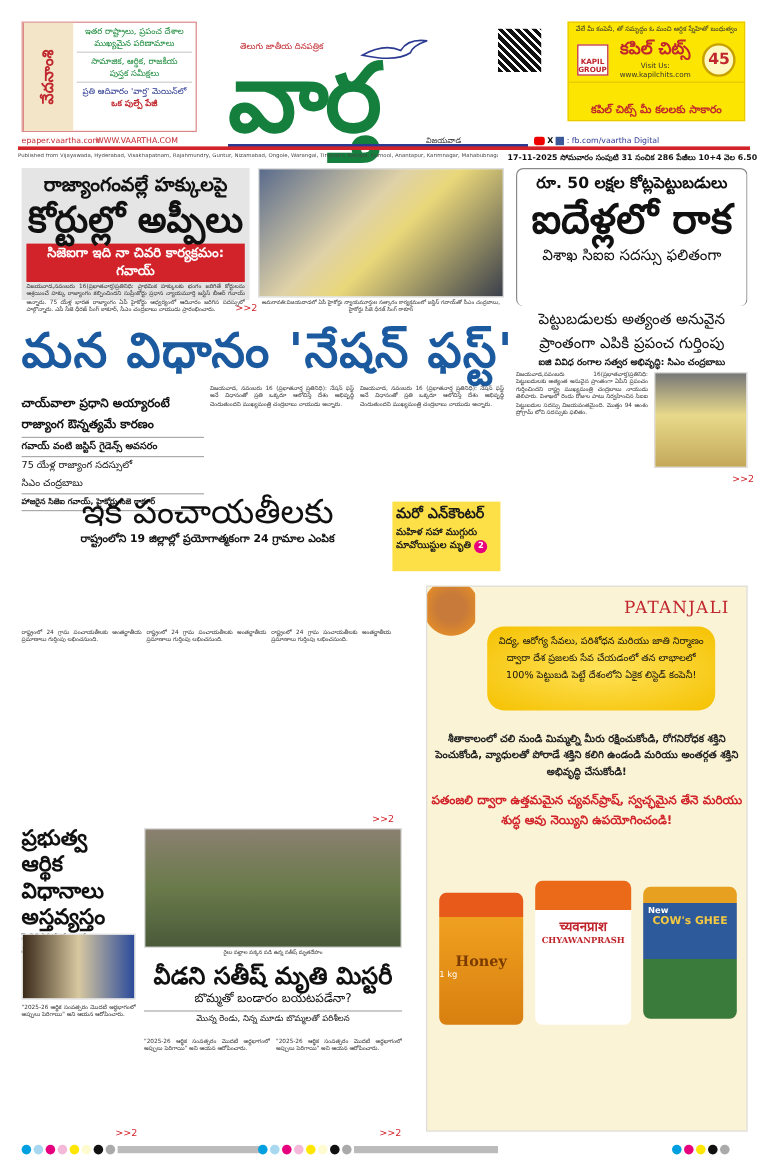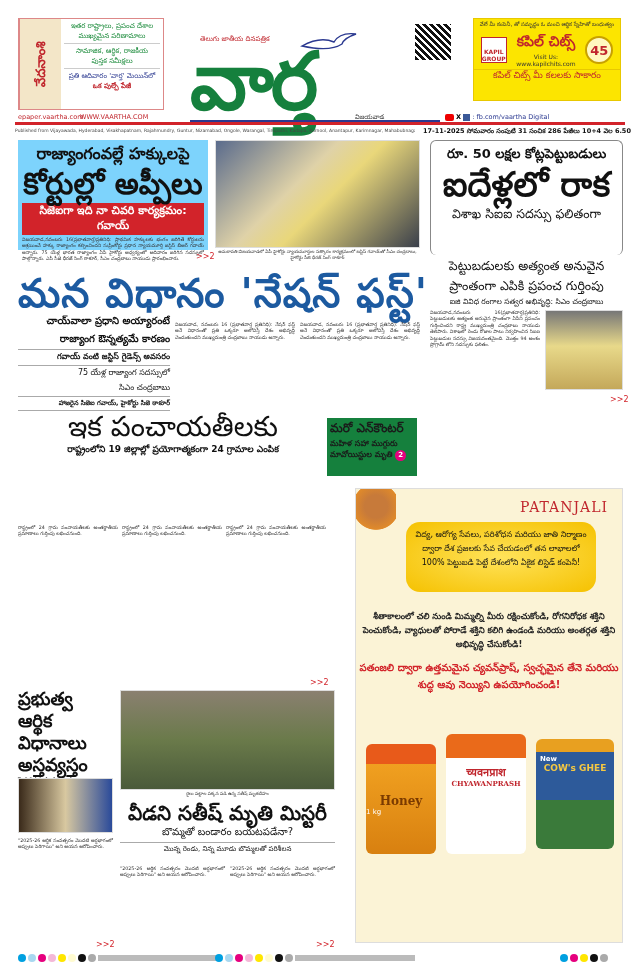--- a/index.html
+++ b/index.html
@@ -15,51 +15,51 @@
 .masthead .word{position:absolute;left:0;top:8px;font-size:80px;font-weight:bold;color:#15803d;line-height:84px;letter-spacing:-3px}
 .masthead .bar{position:absolute;left:0;bottom:0;width:250px;height:4px;background:#2b3990}
 .masthead .bird{position:absolute;left:110px;top:0;width:60px;height:22px}
 .qr{left:415px;top:24px;width:36px;height:36px;background:repeating-linear-gradient(45deg,#111 0 3px,#fff 3px 5px)}
 .ear-right{left:473px;top:18px;width:148px;height:83px;background:#fce500;border:1px solid #e8c800;font-size:6px;color:#c0262d;text-align:center}
 .ear-right .top{padding:2px;font-size:5.5px;color:#333}
 .ear-right .mid{display:flex;align-items:center;justify-content:space-around;padding:2px}
 .ear-right .brand{font-size:14px;font-weight:bold;color:#c0262d}
 .ear-right .visit{font-size:6px;color:#333}
 .ear-right .badge45{width:28px;height:28px;border-radius:50%;border:2px solid #c8a000;color:#c0262d;font-weight:bold;font-size:13px;display:flex;align-items:center;justify-content:center;background:#fff8c0}
-.ear-right .bottom{font-size:9px;font-weight:normal;border-top:1px solid #e8c800;padding-top:0}
+.ear-right .bottom{font-size:9px;font-weight:bold;border-top:1px solid #e8c800;padding-top:17px}
 .ear-right .kapil{width:26px;height:26px;background:#fff;border:1px solid #c0262d;color:#c0262d;font-size:6px;font-weight:bold;display:flex;align-items:flex-end;justify-content:center}
 .sites{top:113px;font-size:6.5px;color:#c0262d}
 .social{left:445px;top:113px;font-size:6.5px;color:#2b3990}
 .social .yt{display:inline-block;width:9px;height:7px;background:#e00;border-radius:2px;vertical-align:middle}
 .social .x{font-weight:bold;color:#000}
 .social .fb{display:inline-block;width:7px;height:7px;background:#3b5998;vertical-align:middle}
 .edition{left:355px;top:113px;font-size:6.5px;color:#333}
 .redline{left:15px;top:122px;width:610px;height:3px;background:#d2232a}
 .publine{left:15px;top:128px;font-size:4.5px;color:#444;width:400px;white-space:nowrap;overflow:hidden}
 .dateline{left:423px;top:127px;font-size:6.5px;color:#111;font-weight:bold}
-.lead-box{left:18px;top:140px;width:190px;height:110px;background:#7dd3fc}
+.lead-box{left:18px;top:140px;width:190px;height:110px;background:#e5e5e5}
 .lead-box .h1{font-size:16px;font-weight:bold;text-align:center;padding-top:4px}
 .lead-box .h2{font-size:30px;font-weight:bold;text-align:center;line-height:34px}
 .lead-box .strip{background:#d2232a;color:#fff;font-size:11px;font-weight:bold;text-align:center;margin:2px 4px;padding:1px 0}
 .bodytext{font-size:4.8px;line-height:6.4px;color:#333;text-align:justify}
 .more{color:#d2232a;font-size:8px}
 .photo{background:linear-gradient(135deg,#5a6b8c,#dfd2a8 40%,#e9d77a 55%,#3a3f4b);border:1px solid #ddd}
 .caption{font-size:4.5px;text-align:center;color:#333}
 .right-lead{left:430px;top:140px;width:193px;height:115px;border:1px solid #888;border-radius:6px;border-bottom:none}
 .right-lead .k{font-size:13px;font-weight:bold;text-align:center;padding-top:5px}
 .right-lead .big{font-size:34px;font-weight:bold;text-align:center;line-height:40px}
 .right-lead .sub{font-size:12.5px;text-align:center;line-height:20px}
 .nation{left:18px;top:268px;font-size:40px;font-weight:bold;color:#1c5aa0;letter-spacing:1px;line-height:50px}
-.leftstack{left:18px;top:313px;width:152px;text-align:right}
+.leftstack{left:18px;top:328px;width:152px;text-align:left}
 .leftstack div{border-bottom:1px solid #aaa;padding:2px 0}
 .panchayat{left:18px;top:410px;width:310px;text-align:center}
 .panchayat .a{font-size:28px;line-height:34px}
 .panchayat .b{font-size:36px;color:#c0262d;font-weight:bold;line-height:42px}
 .panchayat .c{font-size:9px;font-weight:bold}
-.encounter{left:327px;top:418px;width:90px;height:58px;background:#15803d;padding:3px}
+.encounter{left:327px;top:418px;width:90px;height:58px;background:#fde047;padding:3px}
 .encounter .t{font-size:12px;font-weight:bold;color:#1a1a1a}
 .encounter .s{font-size:8px;font-weight:bold;color:#1a1a1a;line-height:11px}
 .encounter .pill{display:inline-block;background:#e6007e;color:#fff;border-radius:6px;padding:0 3px;font-size:7px}
 .ad{left:355px;top:488px;width:268px;height:455px;background:#fbf3d6;border:1px solid #ddd}
 .ad .logo{position:absolute;right:14px;top:10px;font-family:"DejaVu Serif",serif;color:#c0262d;font-size:14px;letter-spacing:1px}
 .ad .guru{position:absolute;left:0;top:0;width:40px;height:50px;background:radial-gradient(circle at 50% 35%,#c77a3a 30%,#e08a2a 60%,transparent 62%)}
 .ad .bubble{position:absolute;left:50px;top:33px;width:190px;height:70px;background:radial-gradient(#ffe35a,#f5c100);border-radius:14px;font-size:8px;text-align:center;padding:6px;line-height:14px}
 .ad .msg1{position:absolute;left:0;top:120px;width:100%;text-align:center;font-size:8.5px;font-weight:bold;line-height:14px;color:#222}
 .ad .msg2{position:absolute;left:0;top:170px;width:100%;text-align:center;font-size:10px;font-weight:bold;line-height:17px;color:#d2232a}
 .ad .products{position:absolute;left:10px;top:225px;width:248px;height:150px}
@@ -145,21 +145,21 @@
 <div class="abs caption" style="left:215px;top:249px;width:205px">అమరావతి:విజయవాడలో ఏపీ హైకోర్టు న్యాయమూర్తుల సత్కారం కార్యక్రమంలో జస్టిస్ గవాయ్‌తో సీఎం చంద్రబాబు, హైకోర్టు సీజె ధీరజ్ సింగ్ ఠాకూర్</div>
 
 <div class="abs right-lead">
   <div class="k">రూ. 50 లక్షల కోట్లపెట్టుబడులు</div>
   <div class="big">ఐదేళ్లలో రాక</div>
   <div class="sub">విశాఖ సిఐఐ సదస్సు ఫలితంగా</div>
 </div>
 <div class="abs" style="left:430px;top:256px;width:193px;text-align:center;font-size:12.5px;line-height:20px">
   <div>పెట్టుబడులకు అత్యంత అనువైన</div>
   <div>ప్రాంతంగా ఎపికి ప్రపంచ గుర్తింపు</div>
-  <div style="font-size:7.5px;font-weight:normal;line-height:12px">ఐజి వివిధ రంగాల సత్వర అభివృద్ధి: సిఎం చంద్రబాబు</div>
+  <div style="font-size:7.5px;font-weight:bold;line-height:12px">ఐజి వివిధ రంగాల సత్వర అభివృద్ధి: సిఎం చంద్రబాబు</div>
 </div>
 <div class="abs bodytext" style="left:430px;top:310px;width:110px">విజయవాడ,నవంబరు 16(ప్రభాతవార్త)ప్రతినిధి: పెట్టుబడులకు అత్యంత అనువైన ప్రాంతంగా ఏపీని ప్రపంచం గుర్తించిందని రాష్ట్ర ముఖ్యమంత్రి చంద్రబాబు నాయుడు తెలిపారు. విశాఖలో రెండు రోజుల పాటు నిర్వహించిన సిఐఐ పెట్టుబడుల సదస్సు విజయవంతమైంది. మొత్తం 94 అంశం ప్రోగ్రామ్ లోని సదస్సుకు ఫలితం.</div>
 <div class="abs photo" style="left:545px;top:310px;width:78px;height:80px;background:linear-gradient(#777,#e8d98a 45%,#c4a85a)"></div>
 <span class="abs more" style="left:610px;top:395px">&gt;&gt;2</span>
 
 <div class="abs nation">మన విధానం 'నేషన్ ఫస్ట్'</div>
 <div class="abs leftstack">
   <div style="font-size:10px;font-weight:bold;border:none">చాయ్‌వాలా ప్రధాని అయ్యారంటే</div>
   <div style="font-size:10px;font-weight:bold">రాజ్యాంగ ఔన్నత్యమే కారణం</div>
   <div style="font-size:8px;font-weight:bold">గవాయ్ వంటి జస్టిస్ గైడెన్స్ అవసరం</div>

